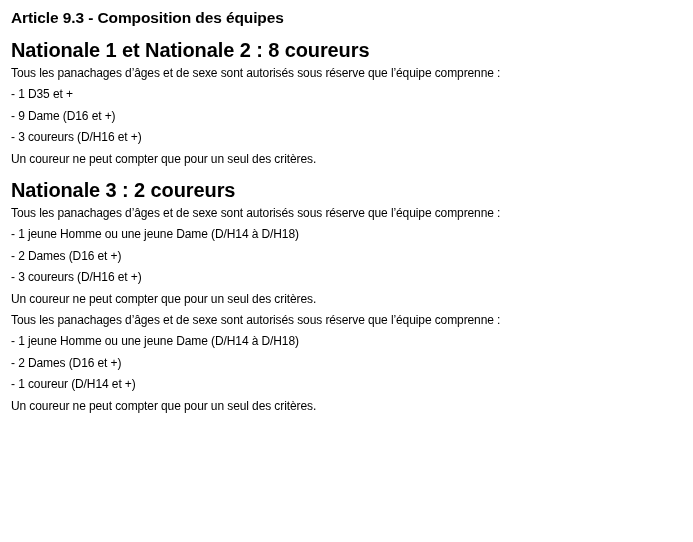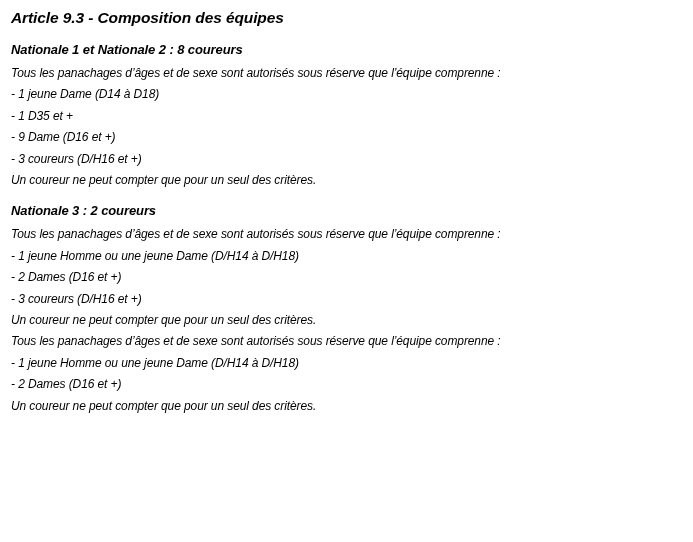--- a/index.html
+++ b/index.html
@@ -5,31 +5,30 @@
   * { margin: 0; padding: 0; box-sizing: border-box; }
   html, body { background: #ffffff; }
   .page {
     width: 693px;
     height: 542px;
     background: #ffffff;
     color: #000000;
     font-family: "Liberation Sans", sans-serif;
     padding: 7px 8px 0 11px;
     overflow: hidden;
-    font-style: italic;
   }
   .doc-title {
     font-size: 15.5px;
     font-weight: bold;
     line-height: 22px;
     margin: 0 0 10px 0;
     letter-spacing: -0.1px;
   }
   .sec-heading {
-    font-size: 13px;
+    font-size: 20px;
     font-weight: bold;
     line-height: 22px;
     margin: 9px 0 2px 0;
     letter-spacing: -0.1px;
   }
   .line {
     font-size: 12px;
     line-height: 21.4px;
     letter-spacing: -0.1px;
     white-space: nowrap;
@@ -38,36 +37,36 @@
 </head>
 <body>
 
 <div class="page">
 
   <h1 class="doc-title">Article 9.3 - Composition des équipes</h1>
 
   <section>
     <h2 class="sec-heading">Nationale 1 et Nationale 2 : 8 coureurs</h2>
     <p class="line">Tous les panachages d’âges et de sexe sont autorisés sous réserve que l’équipe comprenne :</p>
-    <p class="line">- 1 jeune Dame (D14 à D18)</p>
     <p class="line">- 1 D35 et +</p>
     <p class="line">- 9 Dame (D16 et +)</p>
     <p class="line">- 3 coureurs (D/H16 et +)</p>
     <p class="line">Un coureur ne peut compter que pour un seul des critères.</p>
   </section>
 
   <section>
     <h2 class="sec-heading">Nationale 3 : 2 coureurs</h2>
     <p class="line">Tous les panachages d’âges et de sexe sont autorisés sous réserve que l’équipe comprenne :</p>
     <p class="line">- 1 jeune Homme ou une jeune Dame (D/H14 à D/H18)</p>
     <p class="line">- 2 Dames (D16 et +)</p>
     <p class="line">- 3 coureurs (D/H16 et +)</p>
     <p class="line">Un coureur ne peut compter que pour un seul des critères.</p>
   </section>
 
   <section>
     <p class="line">Tous les panachages d’âges et de sexe sont autorisés sous réserve que l’équipe comprenne :</p>
     <p class="line">- 1 jeune Homme ou une jeune Dame (D/H14 à D/H18)</p>
     <p class="line">- 2 Dames (D16 et +)</p>
+    <p class="line">- 1 coureur (D/H14 et +)</p>
     <p class="line">Un coureur ne peut compter que pour un seul des critères.</p>
   </section>
 
 </div>
 
 </body></html>

